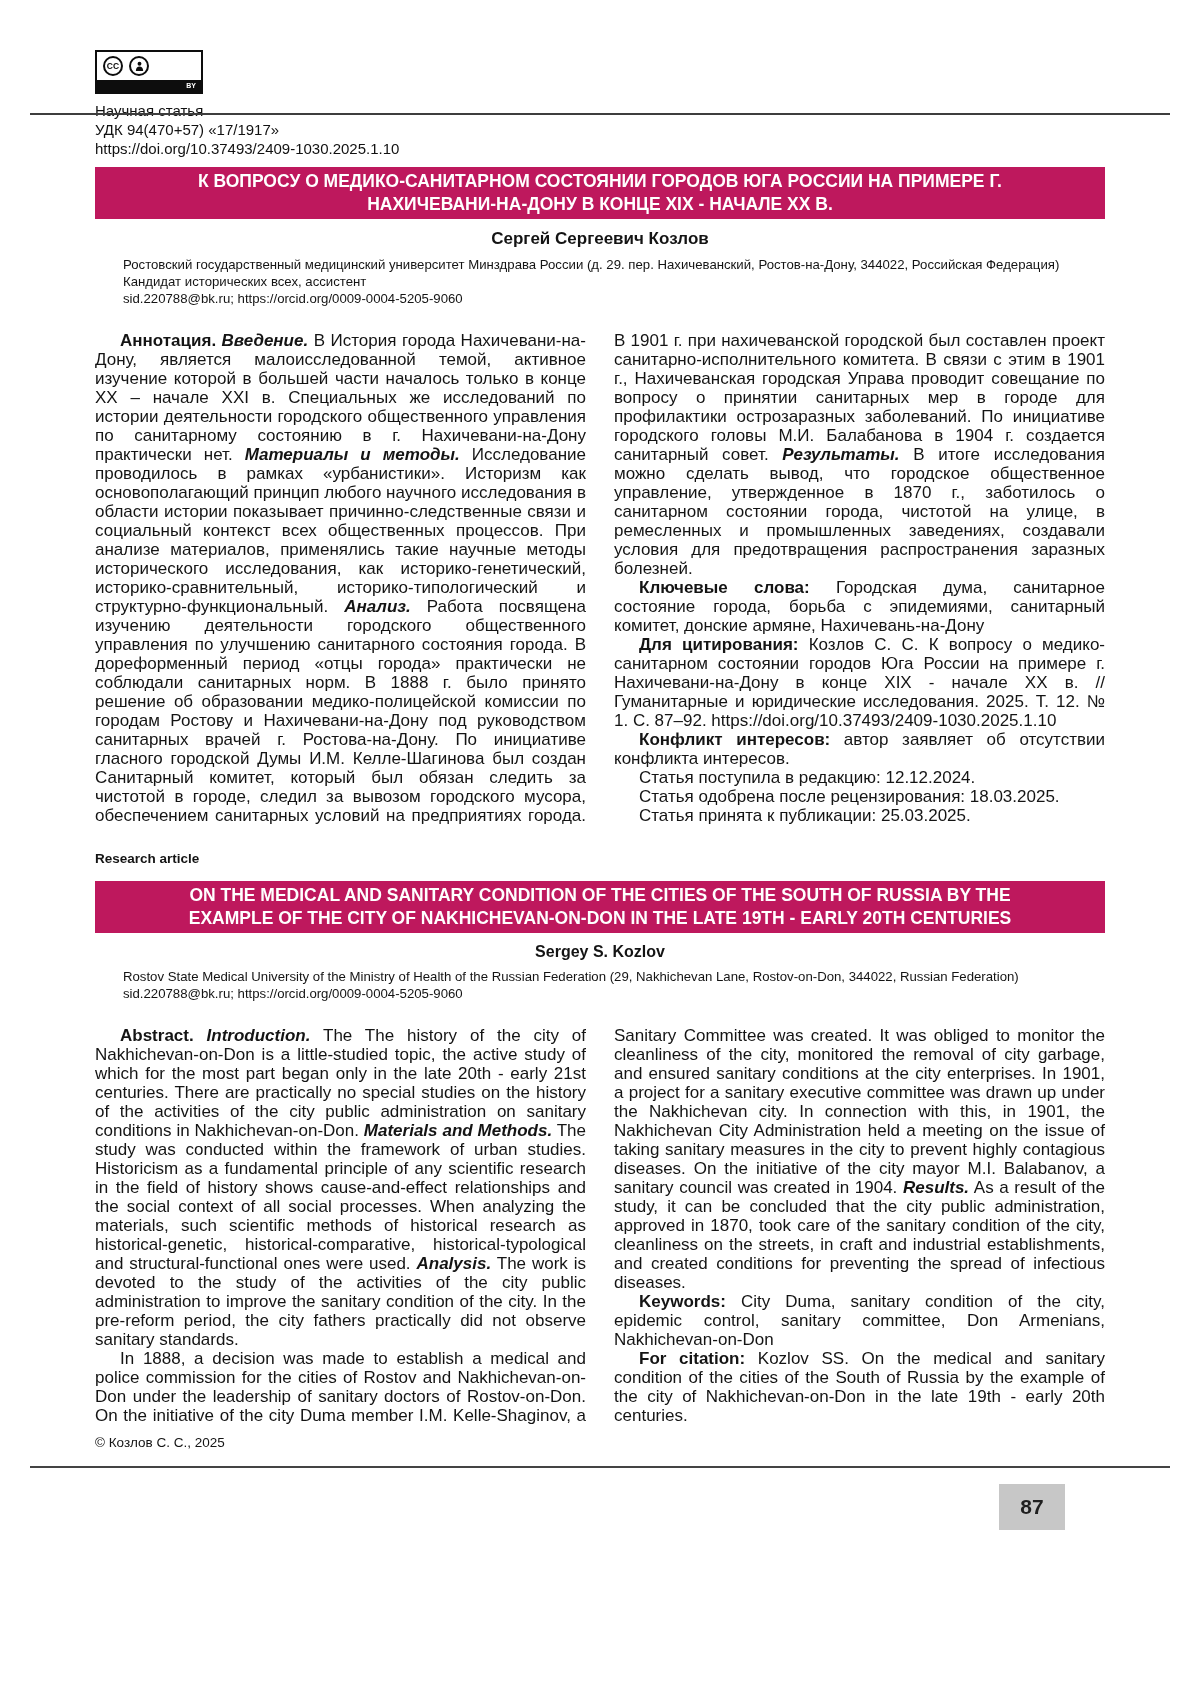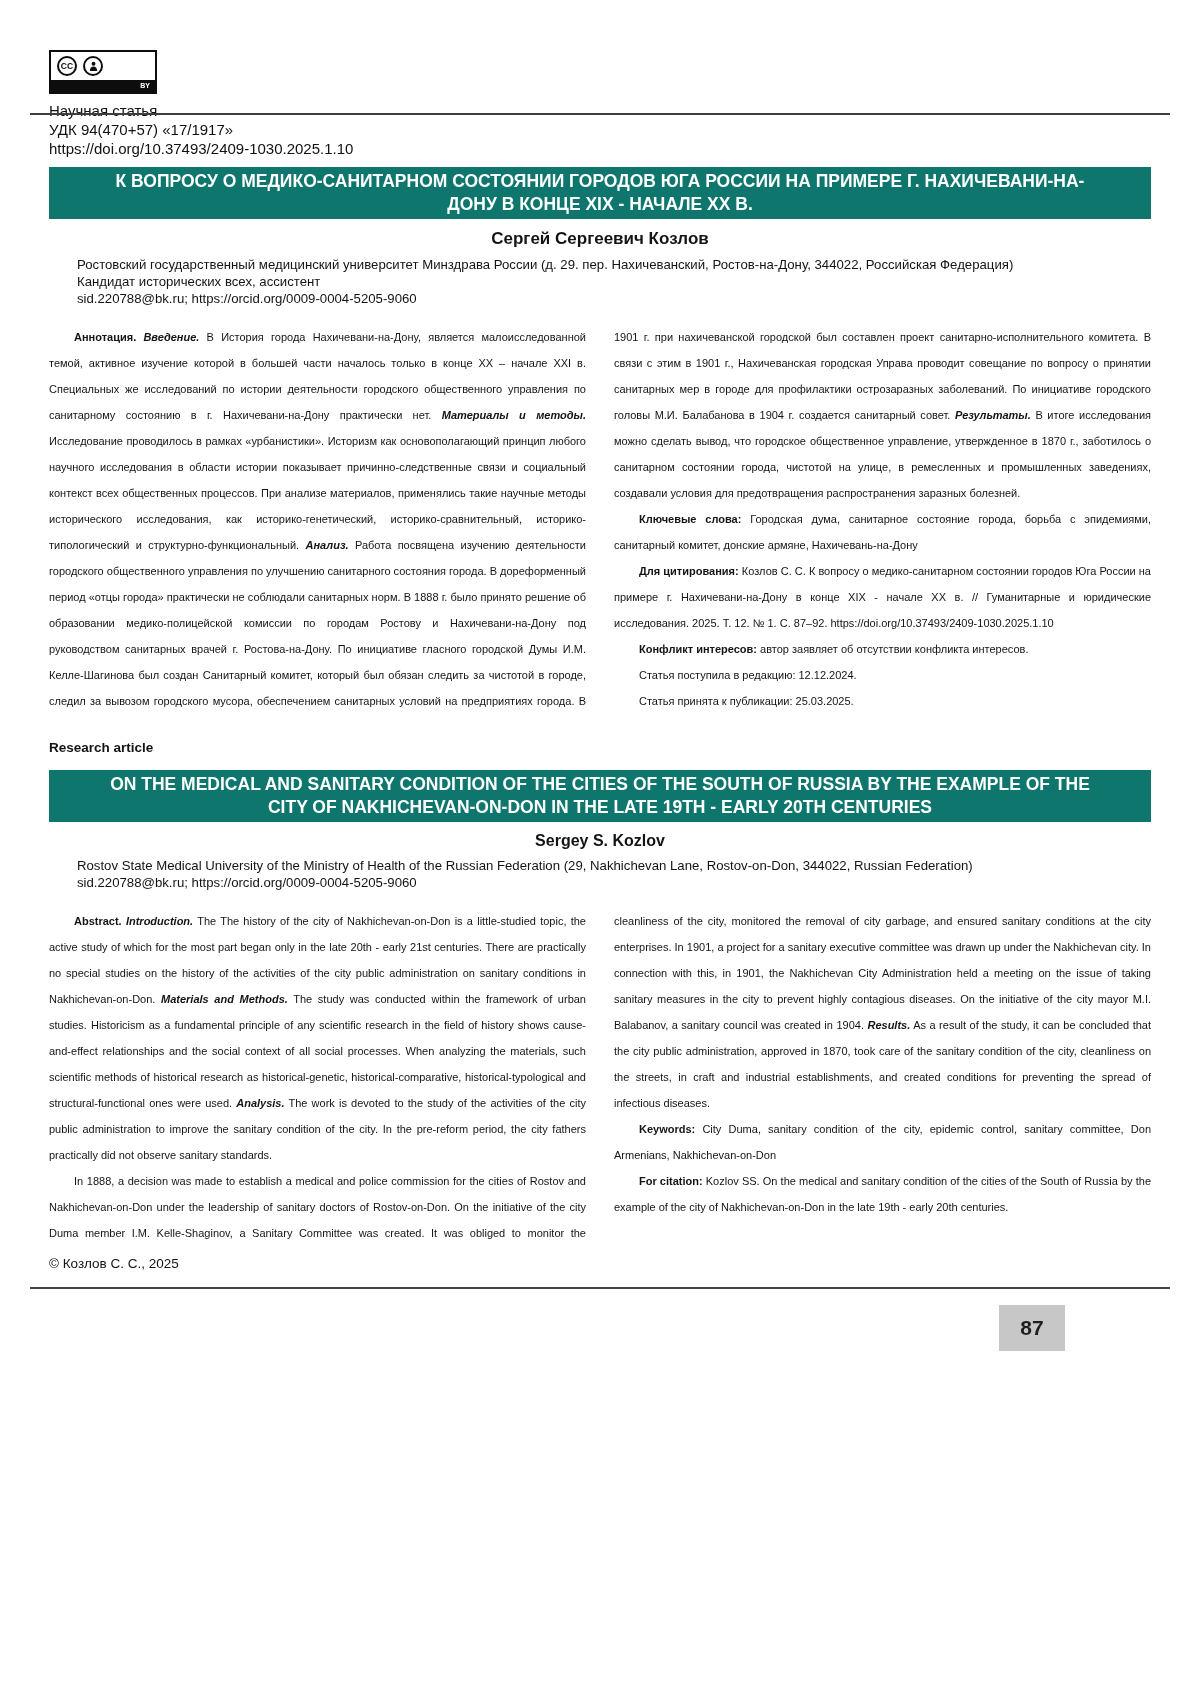--- a/index.html
+++ b/index.html
@@ -7,36 +7,36 @@
   body { width: 1200px; font-family: "Liberation Sans", sans-serif; color: #141414; }
   .page { position: relative; width: 1200px; height: 1697px; background: #fff; overflow: hidden; }
 
   .journal-title { padding-top: 62px; width: 1090px; text-align: center; font-size: 19px; letter-spacing: 0.4px; color: #2e2e2e; }
   .header-rule { position: absolute; top: 113px; left: 30px; width: 1140px; border-top: 2px solid #3d3d3d; }
 
   .logo { position: absolute; top: 22px; left: 880px; width: 130px; text-align: center; line-height: 1; }
   .logo-acronym { font-weight: bold; color: #8a1f2f; font-size: 14px; letter-spacing: 3px; margin-top: 2px; }
   .logo-caption { font-size: 5px; color: #9a9a9a; margin-top: 3px; line-height: 6px; letter-spacing: 0.4px; padding: 0 18px; }
 
-  .content { padding: 0 49px; }
+  .content { padding: 0 95px; }
 
   .cc-badge { margin-top: 50px; width: 108px; border: 2px solid #0d0d0d; background: #fff; }
   .cc-top { display: flex; gap: 6px; padding: 4px 6px; align-items: center; }
   .cc-circle { width: 20px; height: 20px; border: 2px solid #0d0d0d; border-radius: 50%; display: flex; align-items: center; justify-content: center; font-size: 8.5px; font-weight: bold; color: #0d0d0d; }
   .cc-bar { background: #0d0d0d; color: #fff; font-size: 7px; font-weight: bold; text-align: right; padding: 2px 5px; line-height: 8px; }
 
   .meta { margin-top: 7px; font-size: 15px; line-height: 19px; color: #111; }
 
-  .banner { margin-top: 9px; background: #0f766e; color: #ffffff; font-weight: bold; font-size: 17.5px; line-height: 23px; text-align: center; padding: 3px 55px; }
+  .banner { margin-top: 9px; background: #be185d; color: #ffffff; font-weight: bold; font-size: 17.5px; line-height: 23px; text-align: center; padding: 3px 55px; }
   .author { margin-top: 10px; text-align: center; font-weight: bold; font-size: 17px; }
   .author-en { font-size: 16px; }
 
   .affil { margin-top: 7px; padding-left: 28px; padding-right: 8px; font-size: 13.2px; line-height: 17px; }
 
-  .two-col { margin-top: 17px; column-count: 2; column-gap: 28px; text-align: justify; font-size: 11px; line-height: 26px; }
+  .two-col { margin-top: 24px; column-count: 2; column-gap: 28px; text-align: justify; font-size: 17px; line-height: 19px; }
   .para { text-indent: 25px; }
   .b { font-weight: bold; }
   .bi { font-weight: bold; font-style: italic; }
 
   .research-label { margin-top: 26px; font-weight: bold; font-size: 13.5px; }
   .banner-en { margin-top: 15px; }
 
   .copyright { margin-top: 10px; font-size: 13.5px; }
 
   .footer { margin-top: 16px; }
@@ -81,20 +81,21 @@
       <div>Кандидат исторических всех, ассистент</div>
       <div>sid.220788@bk.ru; https://orcid.org/0009-0004-5205-9060</div>
     </div>
 
     <div class="two-col">
       <p class="para"><span class="b">Аннотация. </span><span class="bi">Введение.</span><span> В История города Нахичевани-на-Дону, является малоисследованной темой, активное изучение которой в большей части началось только в конце XX – начале XXI в. Специальных же исследований по истории деятельности городского общественного управления по санитарному состоянию в г. Нахичевани-на-Дону практически нет. </span><span class="bi">Материалы и методы.</span><span> Исследование проводилось в рамках «урбанистики». Историзм как основополагающий принцип любого научного исследования в области истории показывает причинно-следственные связи и социальный контекст всех общественных процессов. При анализе материалов, применялись такие научные методы исторического исследования, как историко-генетический, историко-сравнительный, историко-типологический и структурно-функциональный. </span><span class="bi">Анализ.</span><span> Работа посвящена изучению деятельности городского общественного управления по улучшению санитарного состояния города. В дореформенный период «отцы города» практически не соблюдали санитарных норм. В 1888 г. было принято решение об образовании медико-полицейской комиссии по городам Ростову и Нахичевани-на-Дону под руководством санитарных врачей г. Ростова-на-Дону. По инициативе гласного городской Думы И.М. Келле-Шагинова был создан Санитарный комитет, который был обязан следить за чистотой в городе, следил за вывозом городского мусора, обеспечением санитарных условий на предприятиях города. В 1901 г. при нахичеванской городской был составлен проект санитарно-исполнительного комитета. В связи с этим в 1901 г., Нахичеванская городская Управа проводит совещание по вопросу о принятии санитарных мер в городе для профилактики острозаразных заболеваний. По инициативе городского головы М.И. Балабанова в 1904 г. создается санитарный совет. </span><span class="bi">Результаты.</span><span> В итоге исследования можно сделать вывод, что городское общественное управление, утвержденное в 1870 г., заботилось о санитарном состоянии города, чистотой на улице, в ремесленных и промышленных заведениях, создавали условия для предотвращения распространения заразных болезней.</span></p>
       <p class="para"><span class="b">Ключевые слова: </span><span>Городская дума, санитарное состояние города, борьба с эпидемиями, санитарный комитет, донские армяне, Нахичевань-на-Дону</span></p>
       <p class="para"><span class="b">Для цитирования: </span><span>Козлов С. С. К вопросу о медико-санитарном состоянии городов Юга России на примере г. Нахичевани-на-Дону в конце XIX - начале XX в. // Гуманитарные и юридические исследования. 2025. Т. 12. № 1. С. 87–92. https://doi.org/10.37493/2409-1030.2025.1.10</span></p>
       <p class="para"><span class="b">Конфликт интересов: </span><span>автор заявляет об отсутствии конфликта интересов.</span></p>
       <p class="para"><span>Статья поступила в редакцию: 12.12.2024.</span></p>
+      <p class="para"><span>Статья одобрена после рецензирования: 18.03.2025.</span></p>
       <p class="para"><span>Статья принята к публикации: 25.03.2025.</span></p>
     </div>
 
     <div class="research-label">Research article</div>
 
     <div class="banner banner-en">ON THE MEDICAL AND SANITARY CONDITION OF THE CITIES OF THE SOUTH OF RUSSIA BY THE EXAMPLE OF THE CITY OF NAKHICHEVAN-ON-DON IN THE LATE 19TH - EARLY 20TH CENTURIES</div>
 
     <div class="author author-en">Sergey S. Kozlov</div>
 
     <div class="affil">

